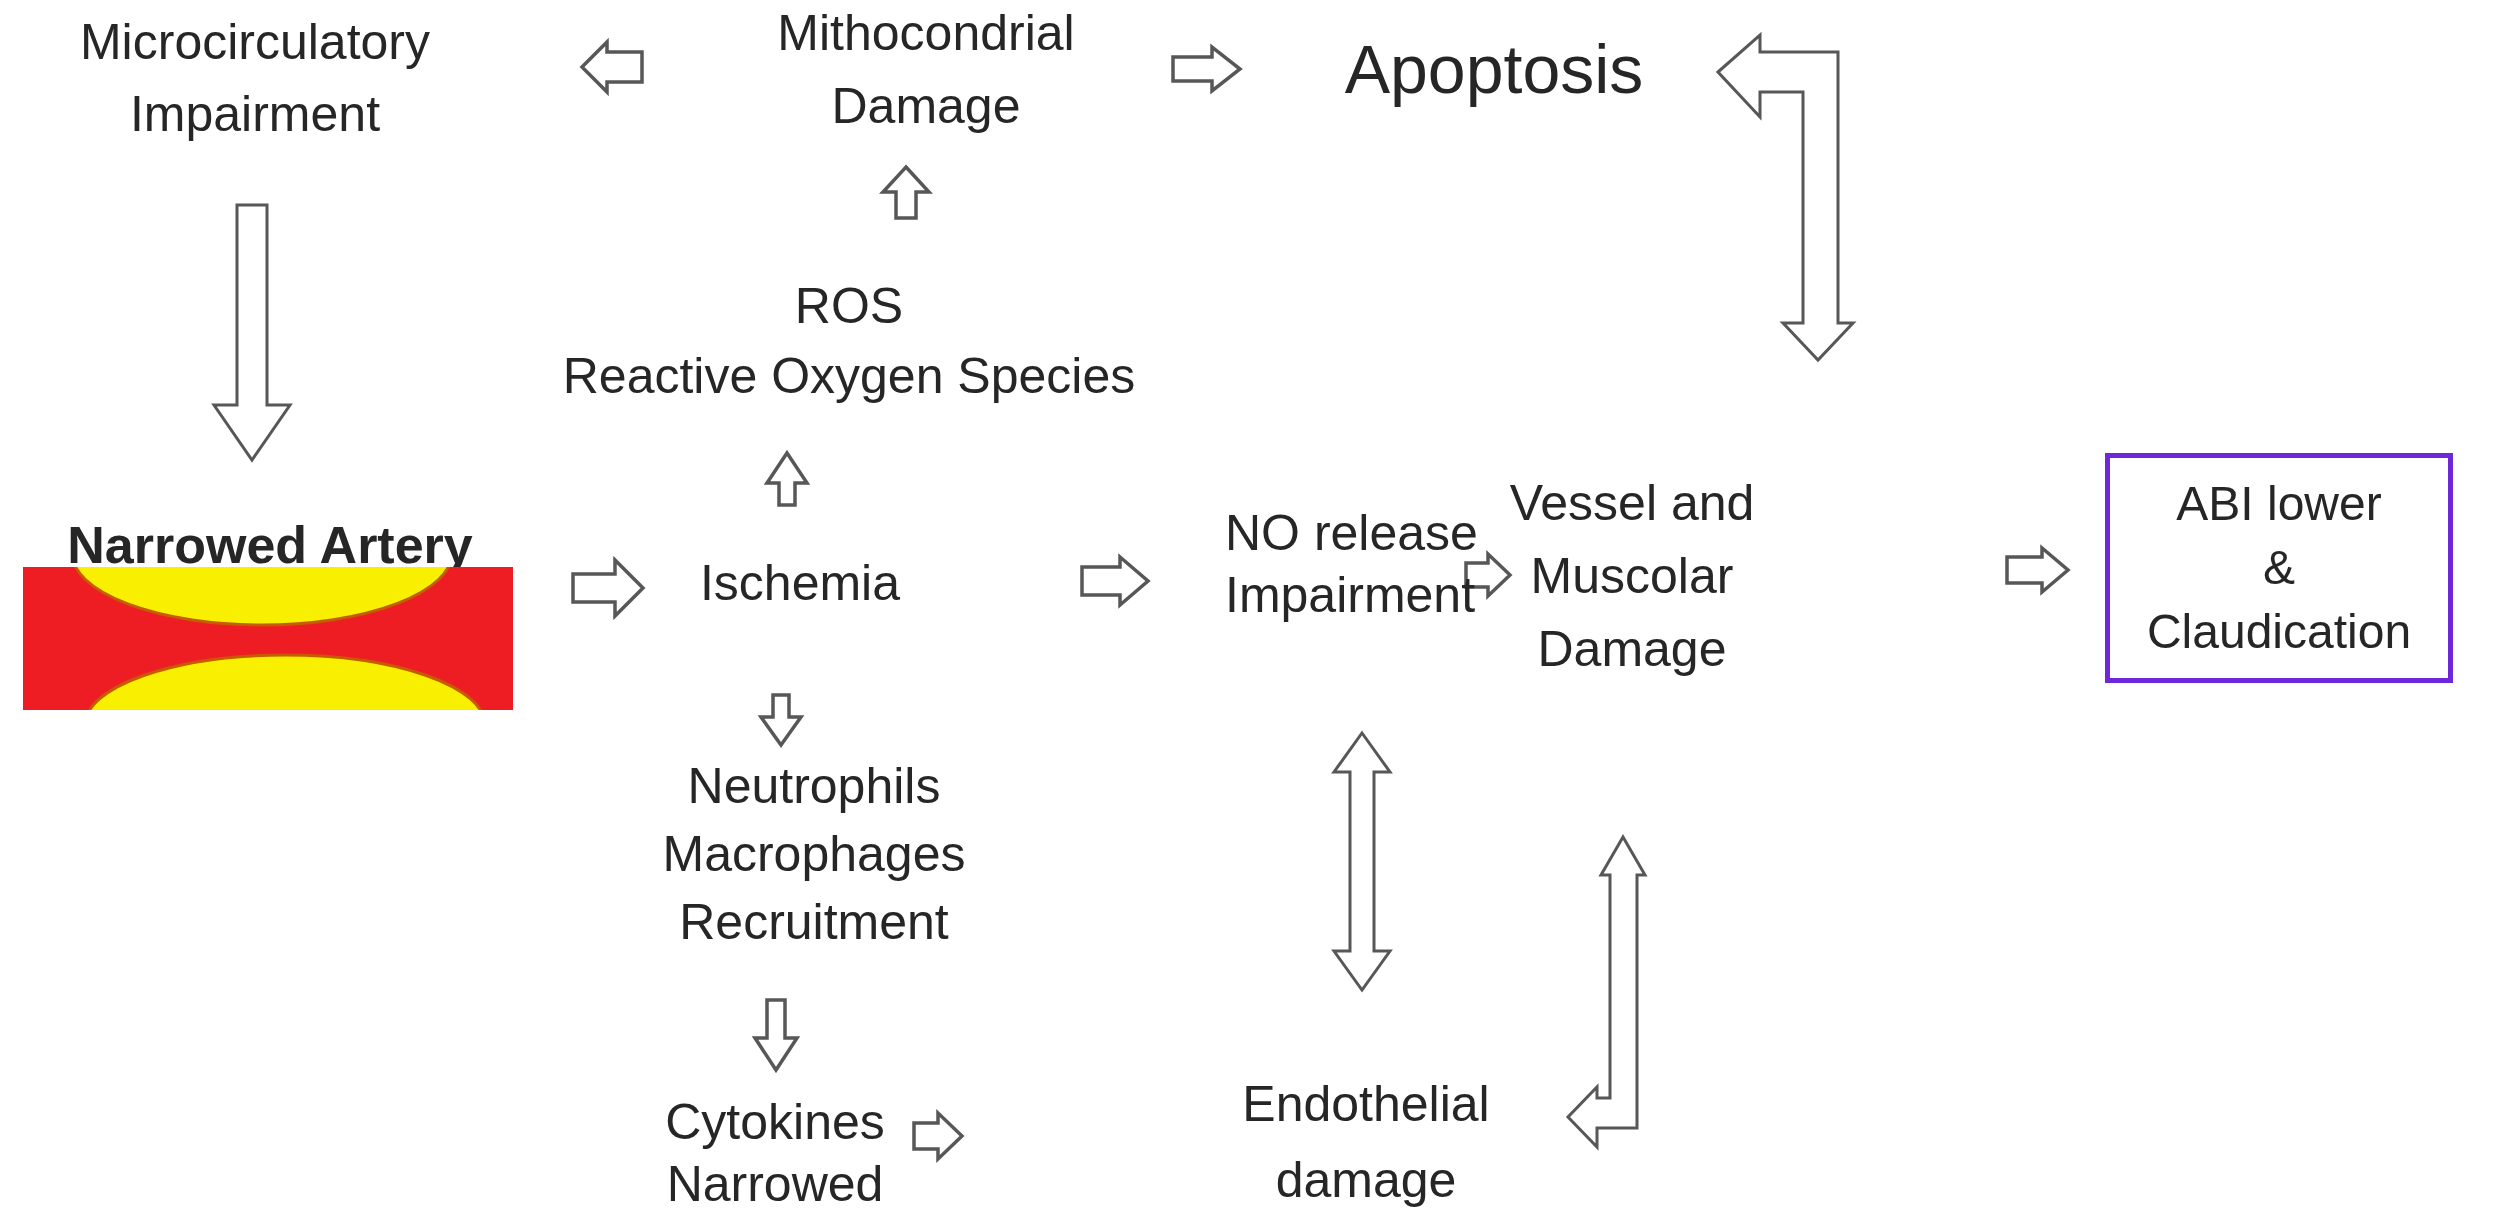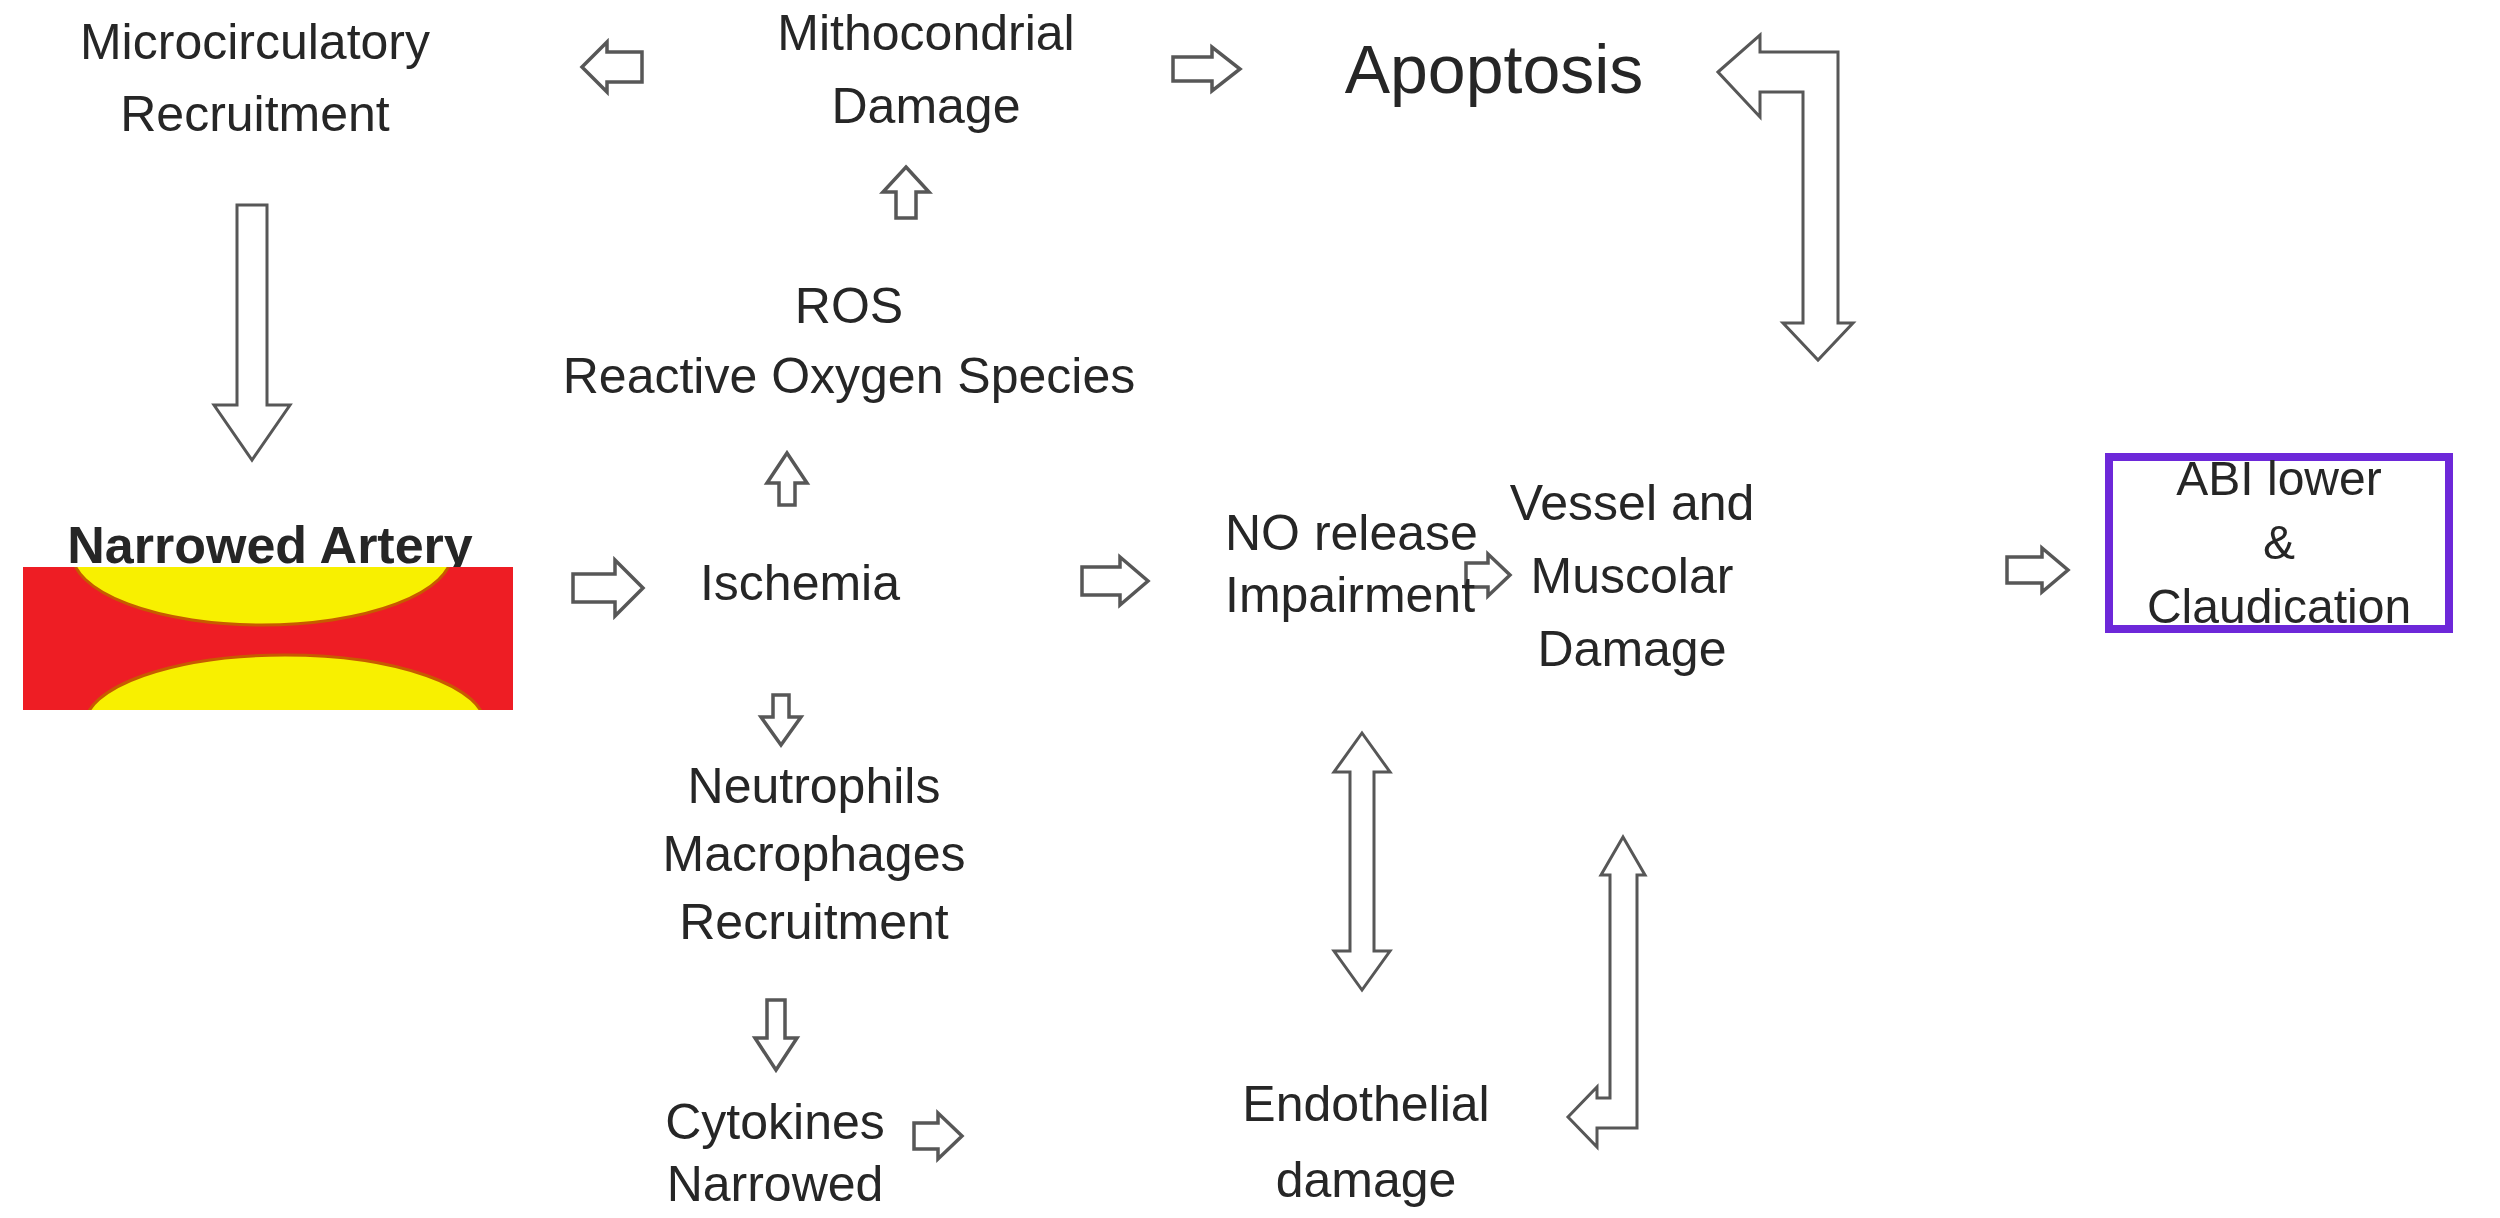--- a/index.html
+++ b/index.html
@@ -28,22 +28,22 @@
   #arrow-layer{position:absolute;left:0;top:0;}
   .arrow{
     fill:#ffffff;
     stroke:#575757;
     stroke-width:3px;
     stroke-linejoin:miter;
   }
   .arrow.thick{stroke-width:3.5px;}
   #abi-box{
     position:absolute;
-    left:2105px;top:453px;width:348px;height:180px;
-    border:8px solid #6d28d9;
+    left:2105px;top:453px;width:348px;height:230px;
+    border:5px solid #6d28d9;
     box-sizing:border-box;
     display:flex;align-items:center;justify-content:center;
     text-align:center;
     white-space:pre-line;
     font-size:48px;line-height:64px;
   }
   #narrowed-artery-image{
     position:absolute;
     left:23px;top:567px;width:490px;height:143px;
     background:#ee1d24;
@@ -82,21 +82,21 @@
     <polygon class="arrow" points="1362,733 1390,772 1374,772 1374,951 1390,951 1362,990 1334,951 1350,951 1350,772 1334,772"></polygon>
 
     <polygon class="arrow thick" points="767,1000 785,1000 785,1038 797,1038 776,1070 755,1038 767,1038"></polygon>
 
     <polygon class="arrow thick" points="914,1123 938,1123 938,1113 962,1136 938,1159 938,1149 914,1149"></polygon>
 
     <path class="arrow" d="M 1623 837 L 1645 875 L 1637 875 L 1637 1128 L 1597 1128 L 1597 1147 L 1568 1117 L 1597 1087 L 1597 1098 L 1610 1098 L 1610 875 L 1601 875 Z"></path>
   </svg>
 
   <div class="node" style="left:255px;top:78px;line-height:72px;">Microcirculatory
-Recruitment</div>
+Impairment</div>
 
   <div class="node" style="left:926px;top:70px;line-height:73px;">Mithocondrial
 Damage</div>
 
   <div class="node" style="left:1494px;top:69px;font-size:68px;">Apoptosis</div>
 
   <div class="node" style="left:822px;top:341px;line-height:70px;margin-left:27px;">ROS
 Reactive Oxygen Species</div>
 
   <div class="node bold" style="left:270px;top:506px;font-size:52px;">Narrowed Artery</div>

